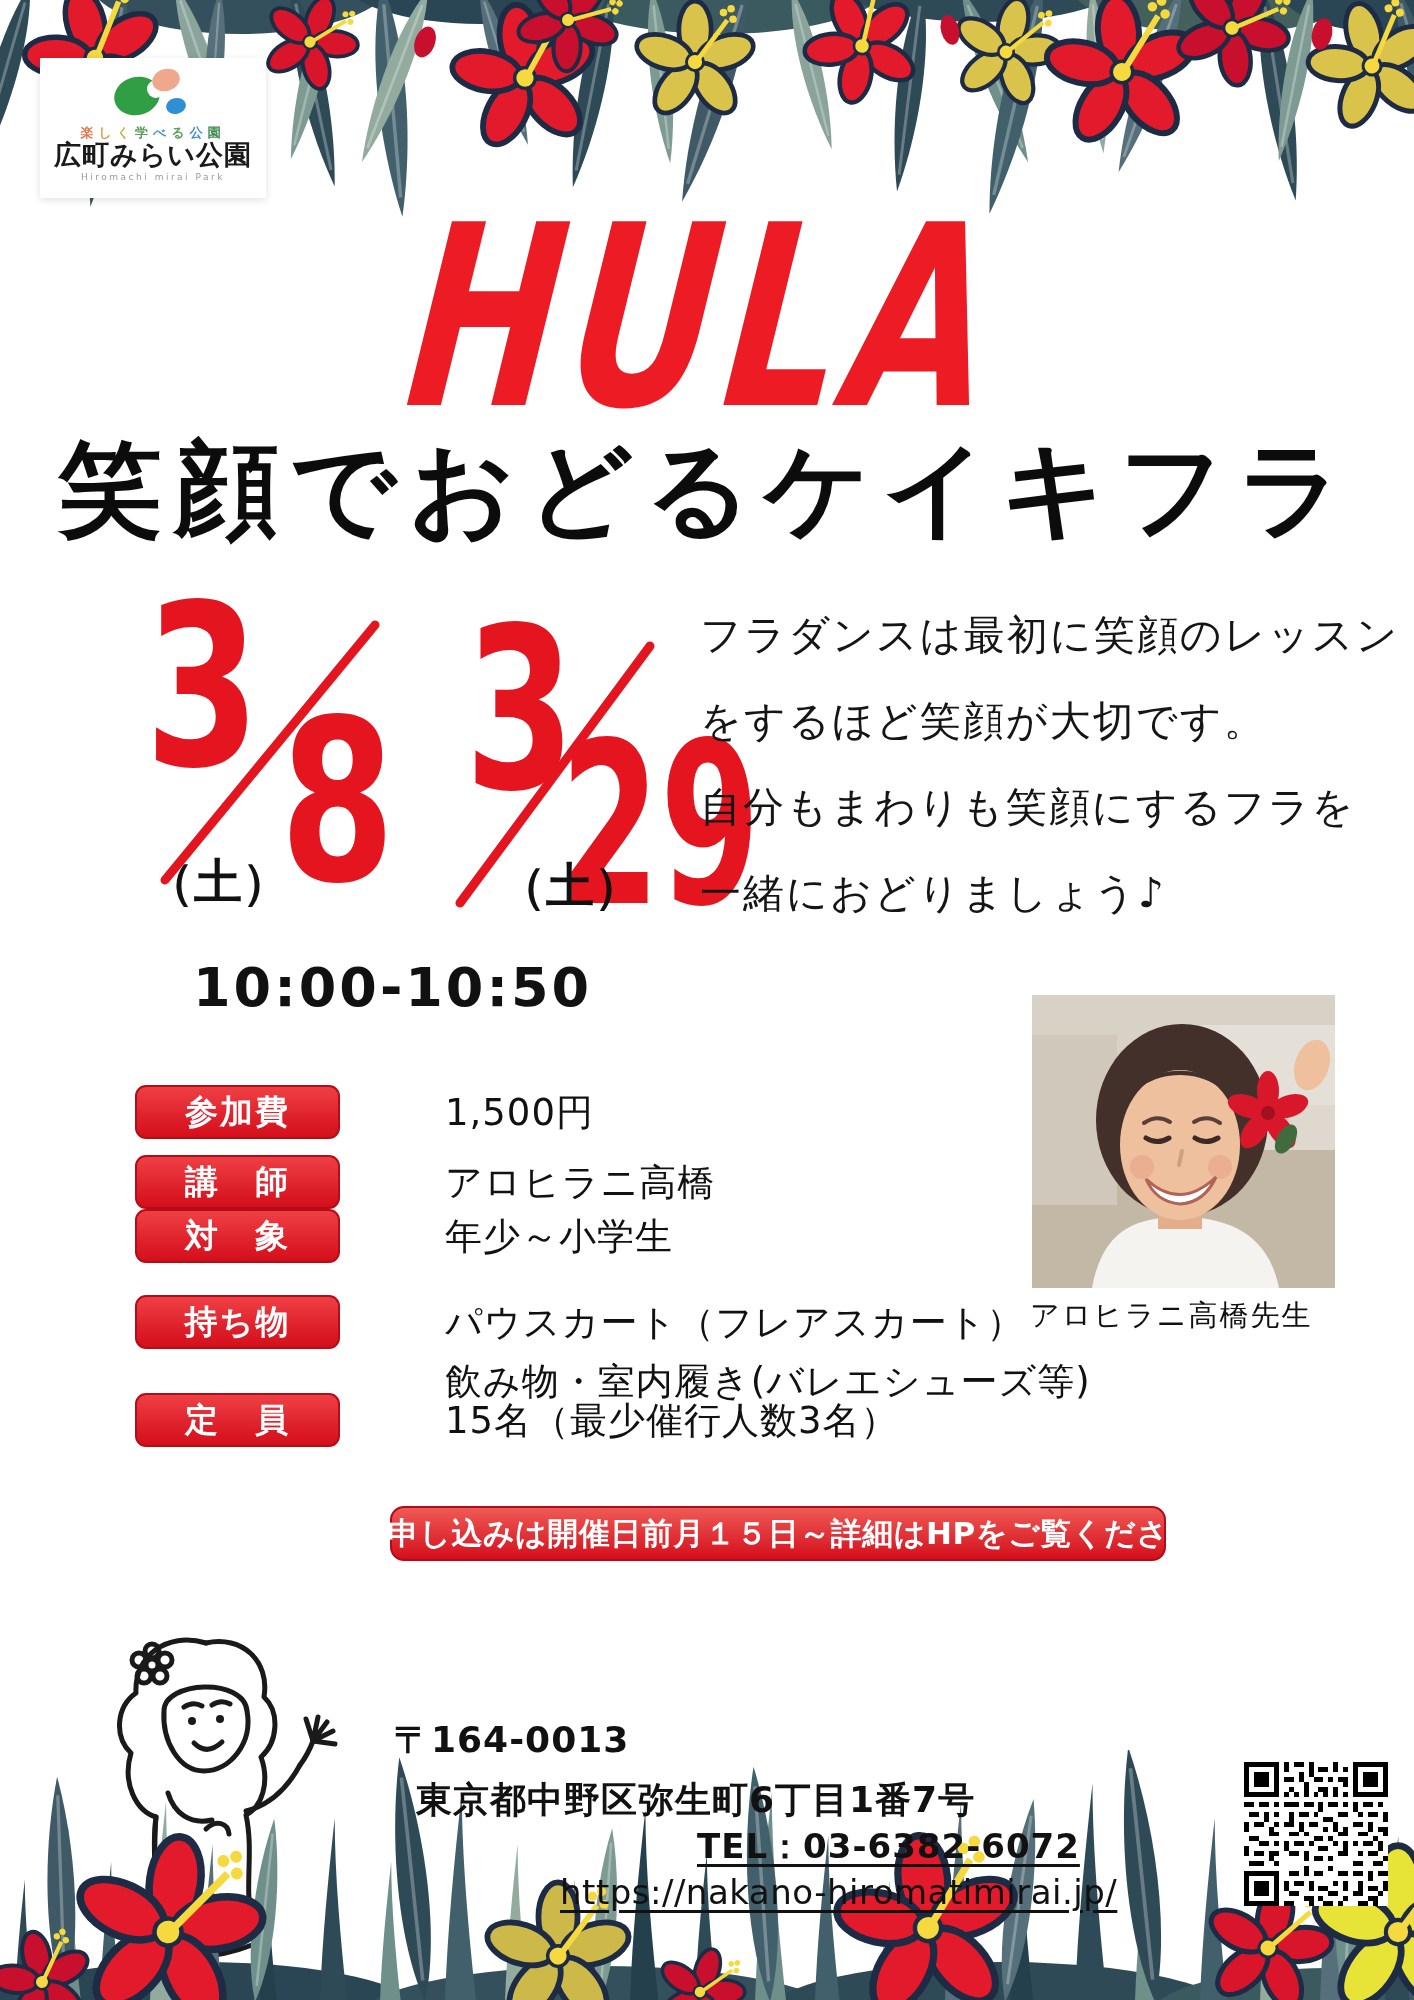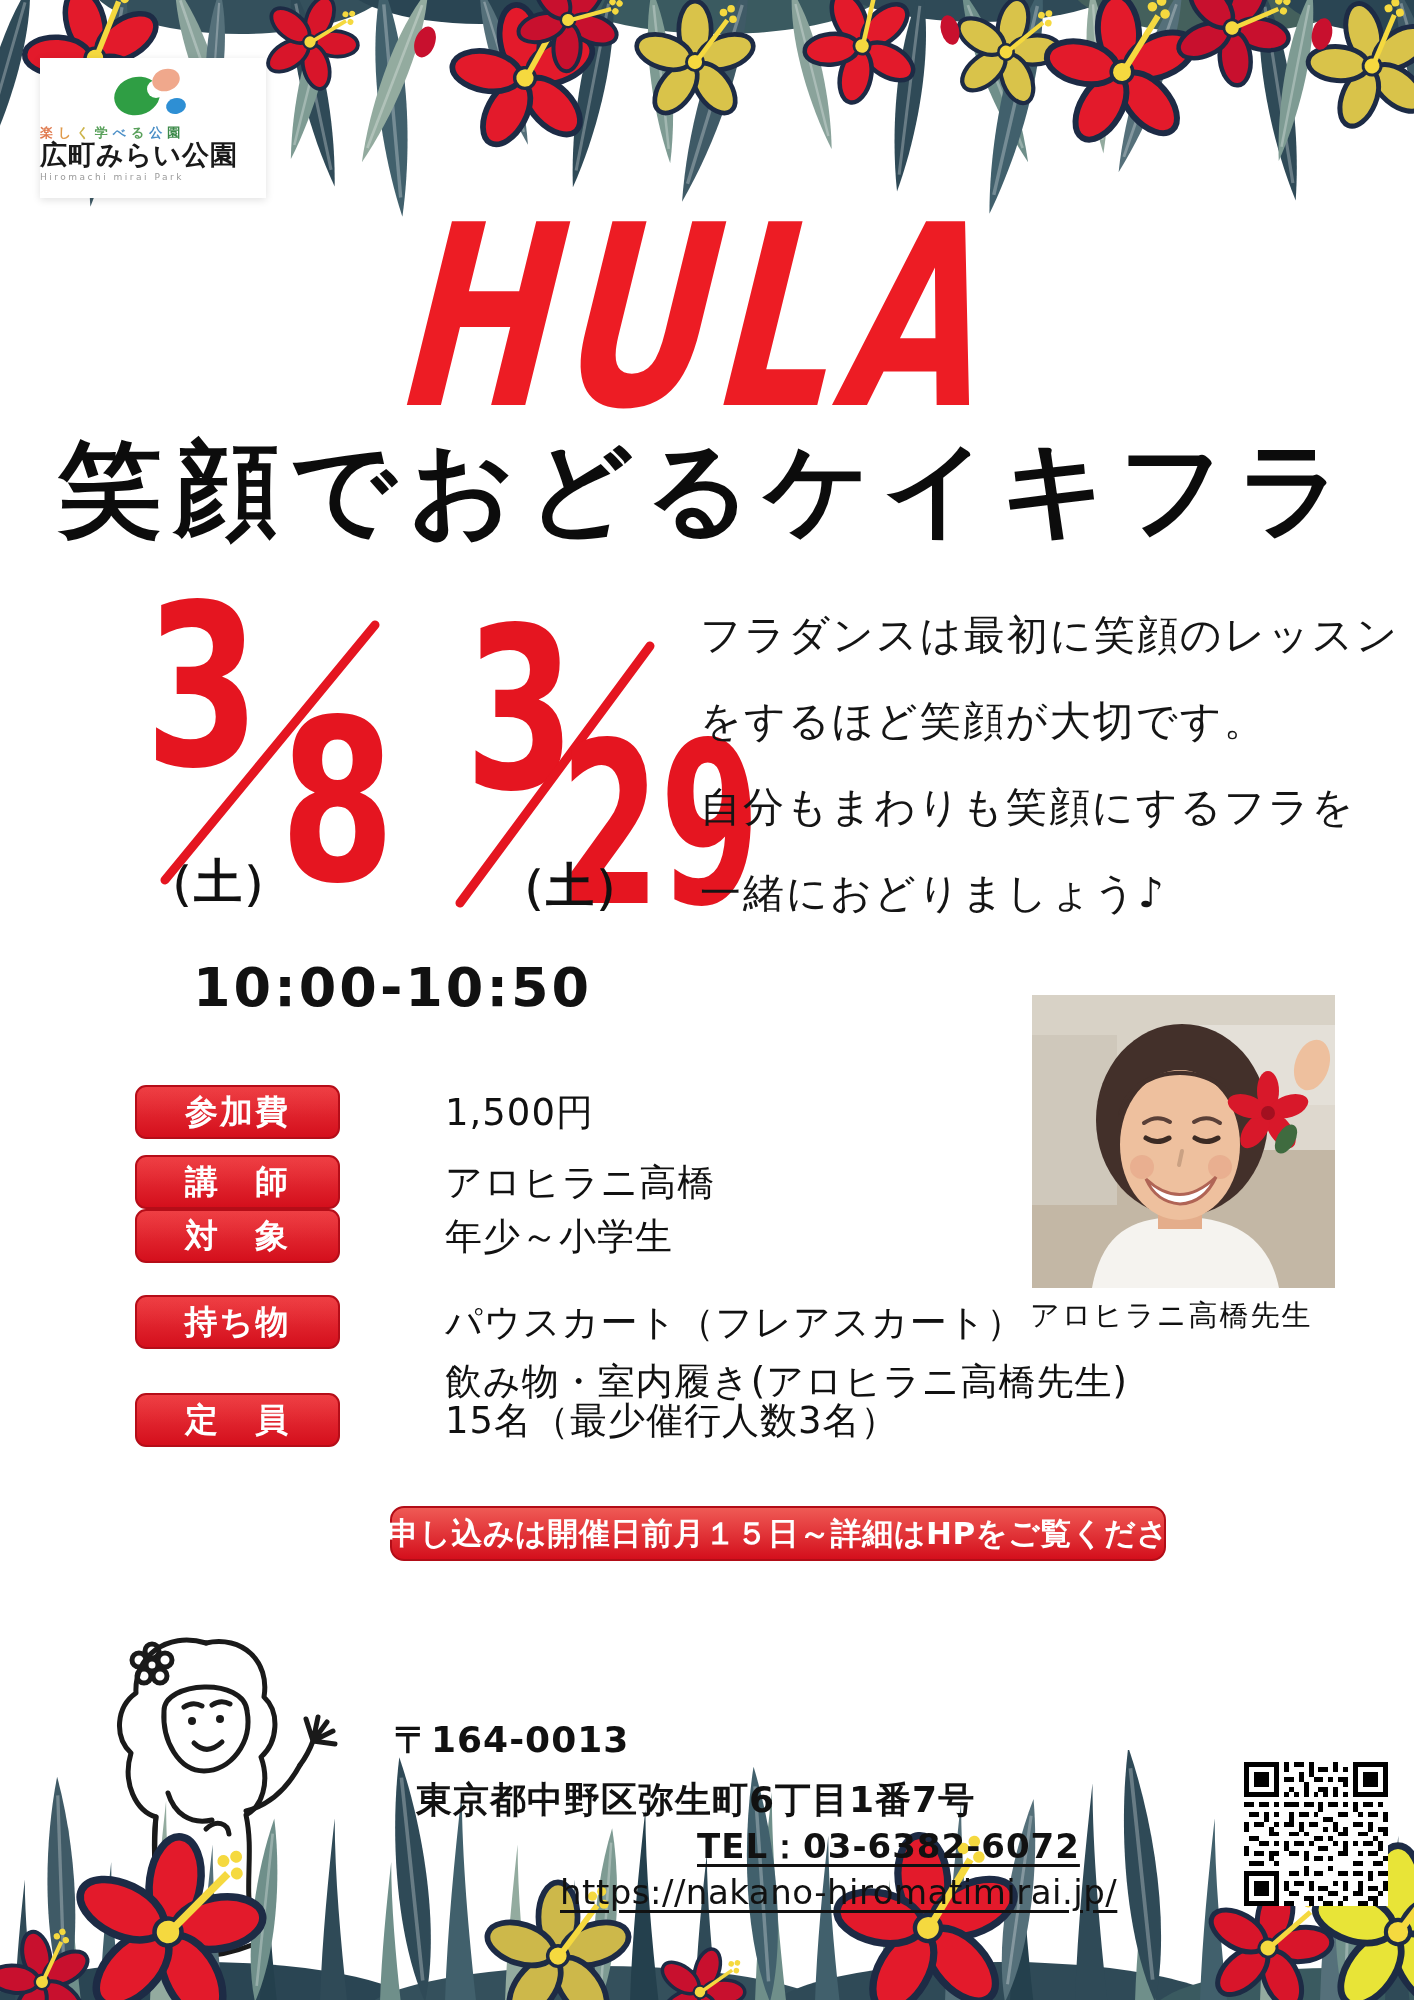--- a/index.html
+++ b/index.html
@@ -6,21 +6,21 @@
   .poster{
     position:relative;width:1414px;height:2000px;background:#ffffff;
     overflow:hidden;font-family:"DejaVu Sans","Liberation Sans",sans-serif;color:#111;
     margin:0 auto;
   }
   
   .border-top{position:absolute;top:0;left:0;z-index:0;}
   .border-bottom{position:absolute;bottom:0;left:0;z-index:2;}
   
   .logo-card{position:absolute;left:40px;top:58px;width:226px;height:140px;background:#fff;z-index:3;
-    box-shadow:0 2px 8px rgba(0,0,0,.12);}
+    box-shadow:0 2px 8px rgba(0,0,0,.12);text-align:center;}
   .logo-mark{display:block;margin:6px auto 0;}
   .logo-tagline{font-size:13px;font-weight:700;letter-spacing:5px;line-height:1;}
   .logo-name{font-size:27px;font-weight:700;letter-spacing:1px;line-height:1.15;color:#1a1a1a;}
   .logo-sub{font-size:9px;color:#9a9a9a;letter-spacing:2.5px;margin-top:2px;}
   
   .hula-title{
     position:absolute;top:192px;left:50%;z-index:1;
     transform:translateX(-50%) skewX(-6deg) scaleX(.72);
     font-size:252px;line-height:1;font-style:italic;font-weight:700;
     color:#ed1c24;letter-spacing:12px;white-space:nowrap;
@@ -243,21 +243,21 @@
       <div class="dvalue">アロヒラニ高橋</div>
     </div>
     <div class="drow" style="top:124px">
       <div class="dlabel">対　象</div>
       <div class="dvalue">年少～小学生</div>
     </div>
     <div class="drow" style="top:210px">
       <div class="dlabel">持ち物</div>
       <div class="dvalue">パウスカート（フレアスカート）</div>
     </div>
-    <div class="dvalue2" style="top:272px">飲み物・室内履き(アロヒラニ高橋先生)</div>
+    <div class="dvalue2" style="top:272px">飲み物・室内履き(バレエシューズ等)</div>
     <div class="drow" style="top:308px">
       <div class="dlabel">定　員</div>
       <div class="dvalue">15名（最少催行人数3名）</div>
     </div>
   </div>
 
   <div class="photo">
     <svg width="303" height="293" viewBox="0 0 303 293">
       <rect width="303" height="293" fill="#c3b7a5"></rect>
       <rect width="303" height="110" fill="#d8d2c6"></rect>

